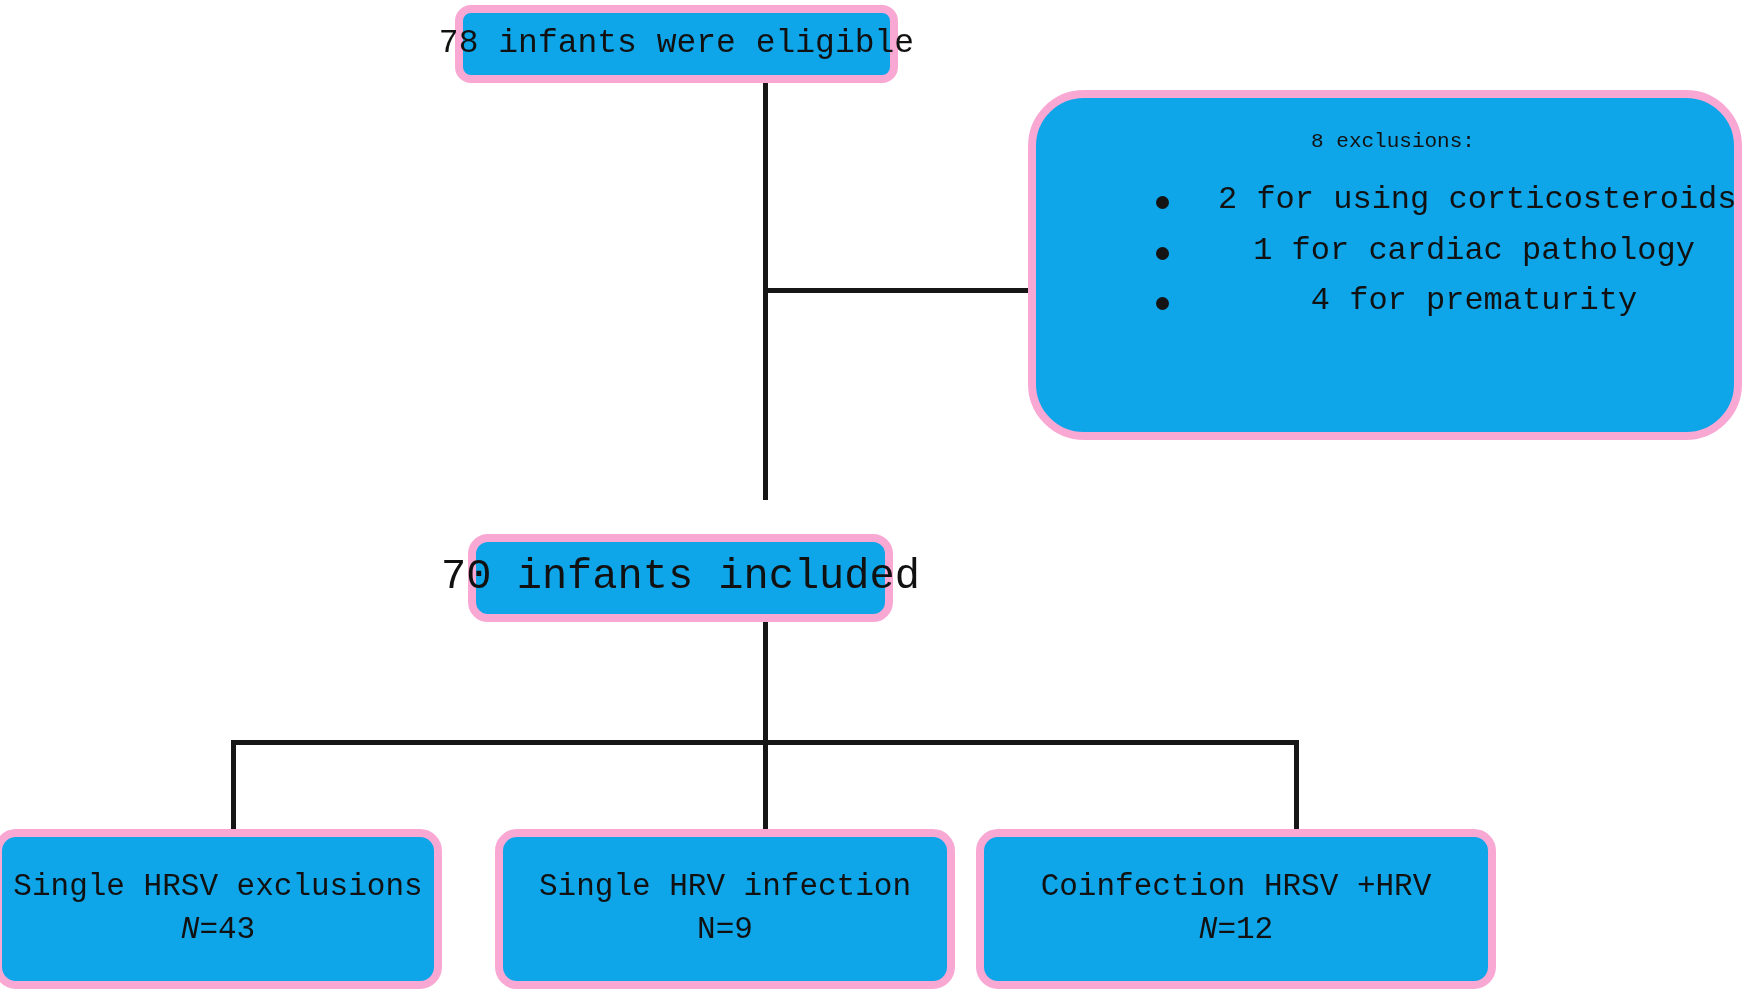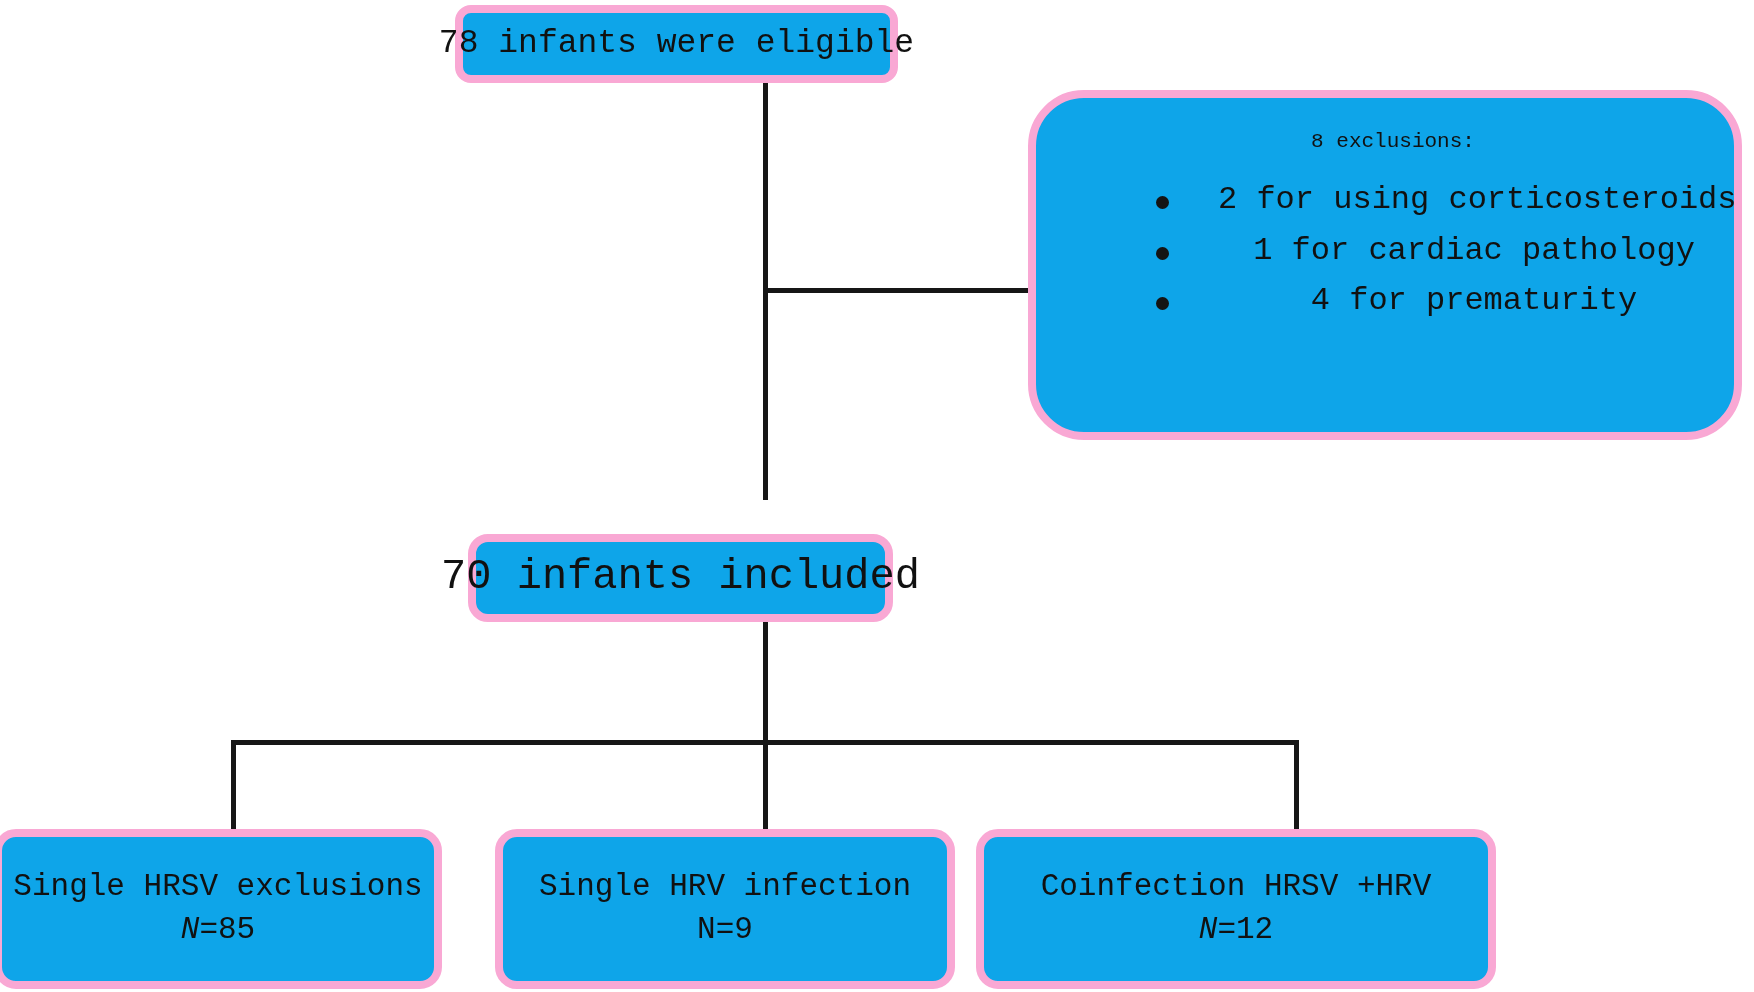--- a/index.html
+++ b/index.html
@@ -152,21 +152,21 @@
       <li>4 for prematurity</li>
     </ul>
   </div>
 
   <div class="box" id="box-included">
     <span class="ln">70 infants included</span>
   </div>
 
   <div class="box outcome" id="box-hrsv">
     <span class="ln">Single HRSV exclusions</span>
-    <span class="ln nline"><span class="italicN">N</span><span>=85</span></span>
+    <span class="ln nline"><span class="italicN">N</span><span>=43</span></span>
   </div>
 
   <div class="box outcome" id="box-hrv">
     <span class="ln">Single HRV infection</span>
     <span class="ln nline"><span>N</span><span>=9</span></span>
   </div>
 
   <div class="box outcome" id="box-coinf">
     <span class="ln">Coinfection HRSV +HRV</span>
     <span class="ln nline"><span class="italicN">N</span><span>=12</span></span>

